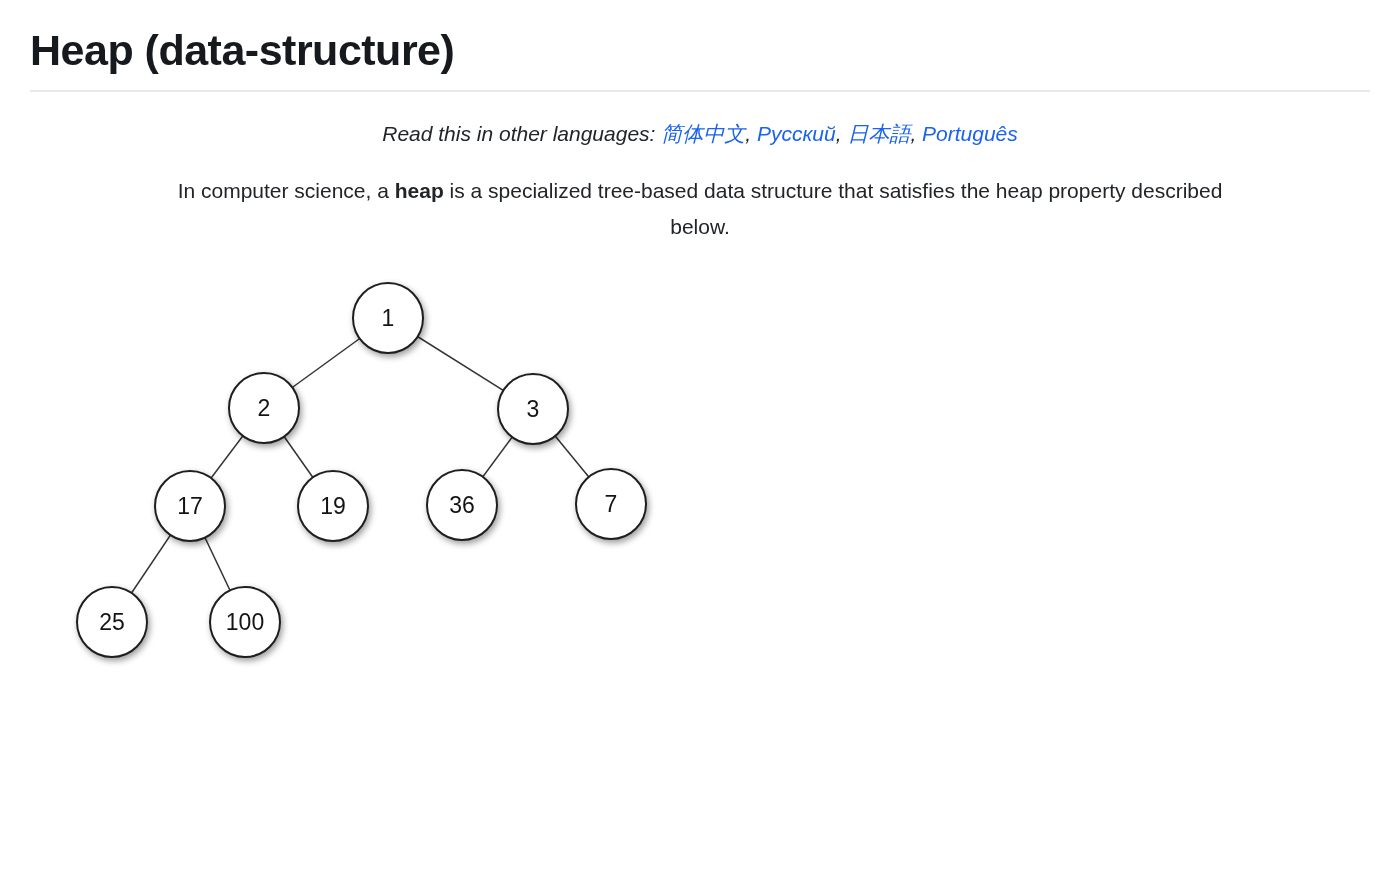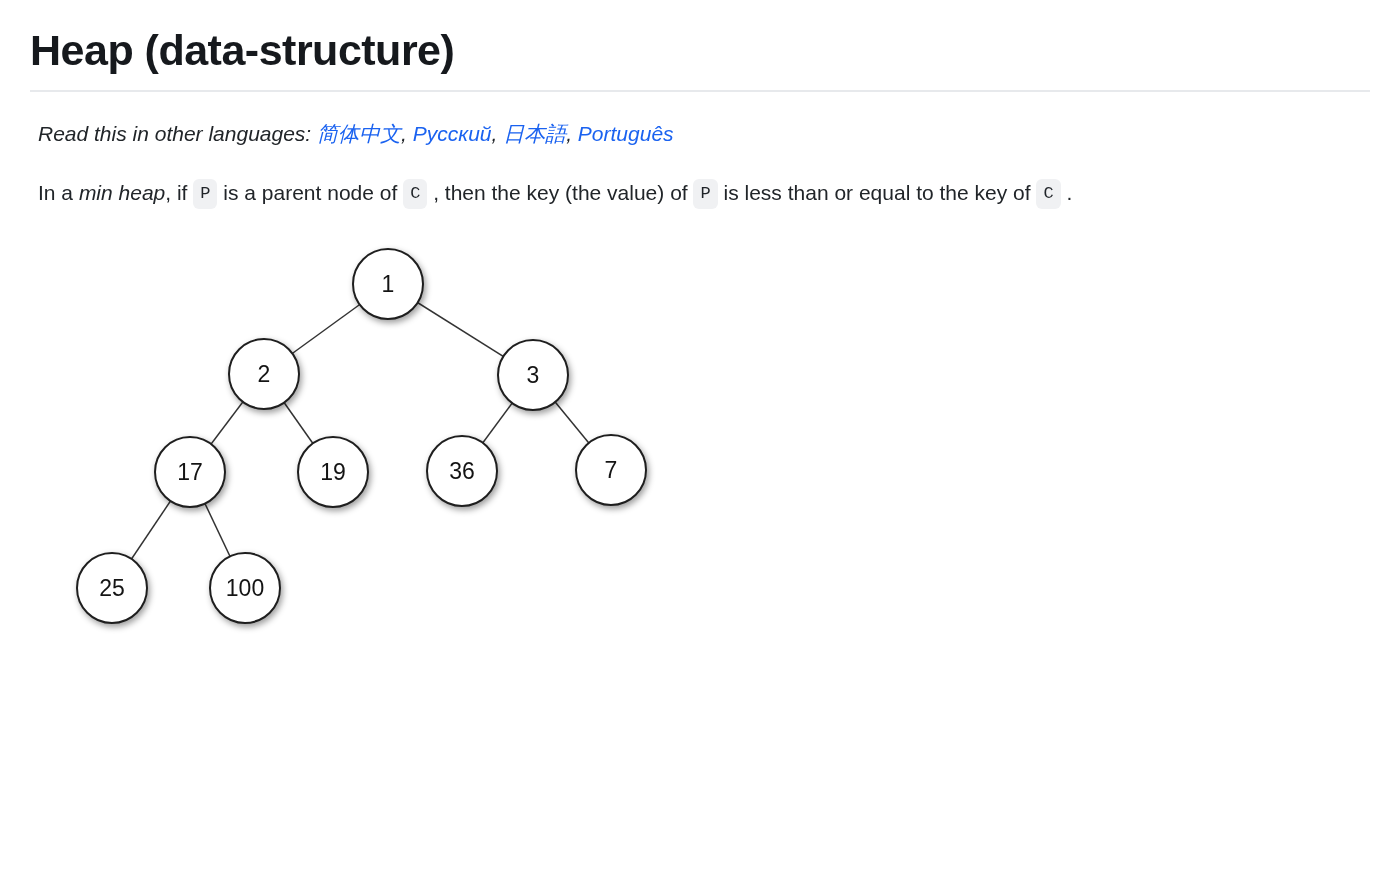--- a/index.html
+++ b/index.html
@@ -11,21 +11,21 @@
   }
   .page { width: 1400px; height: 888px; padding: 0 30px; }
 
   h1.title {
     margin: 0; padding: 26px 0 16px 0;
     font-size: 43px; line-height: 48px; font-weight: 700;
     letter-spacing: -0.5px; color: #16191d;
     border-bottom: 2px solid var(--rule, #e7e9ec);
   }
 
-  p { margin: 8px; font-size: 21px; line-height: 36px; color: #212529; }
+  p { margin: 0; font-size: 21px; line-height: 36px; color: #212529; text-align: center; }
 
   .langs { margin-top: 27px; font-style: italic; line-height: 30px; }
   .langs a {
     color: var(--link, #1a62f0);
     text-decoration: none;
     cursor: pointer;
   }
   .langs .sep { color: #212529; }
 
   .para-intro   { margin-top: 24px; max-width: 1340px; }
@@ -56,22 +56,22 @@
 </style>
 </head>
 <body>
 
 <div class="page">
 
   <h1 class="title">Heap (data-structure)</h1>
 
   <p class="langs"><span>Read this in other languages: </span><a href="#">简体中文</a><span class="sep">, </span><a href="#">Русский</a><span class="sep">, </span><a href="#">日本語</a><span class="sep">, </span><a href="#">Português</a></p>
 
+  <p class="para-intro"><span>In computer science, a </span><strong>heap</strong><span> is a specialized tree-based data structure that satisfies the heap property described</span><br><span>below.</span></p>
 
-  <p class="para-minheap"><span>In a </span><em>min heap</em><span>, if </span><code class="inline-code">P</code><span> is a parent node of </span><code class="inline-code">C</code><span> , then the key (the value) of </span><code class="inline-code">P</code><span> is less than or equal to the key of </span><code class="inline-code">C</code><span> .</span></p>
 
   <div class="tree-figure">
     <svg id="tree-svg" class="tree-svg" width="680" height="421" viewBox="0 0 680 421" xmlns="http://www.w3.org/2000/svg">
         <line x1="358" y1="55" x2="234" y2="145"></line>
         <line x1="358" y1="55" x2="503" y2="146"></line>
         <line x1="234" y1="145" x2="160" y2="243"></line>
         <line x1="234" y1="145" x2="303" y2="243"></line>
         <line x1="503" y1="146" x2="432" y2="242"></line>
         <line x1="503" y1="146" x2="581" y2="241"></line>
         <line x1="160" y1="243" x2="82" y2="359"></line>

